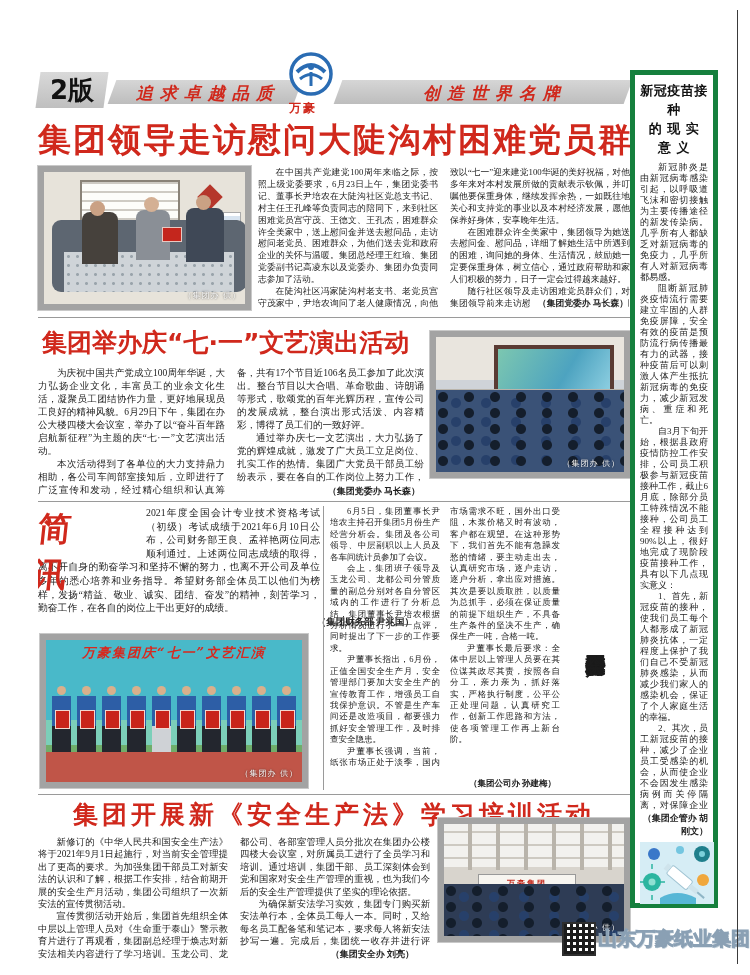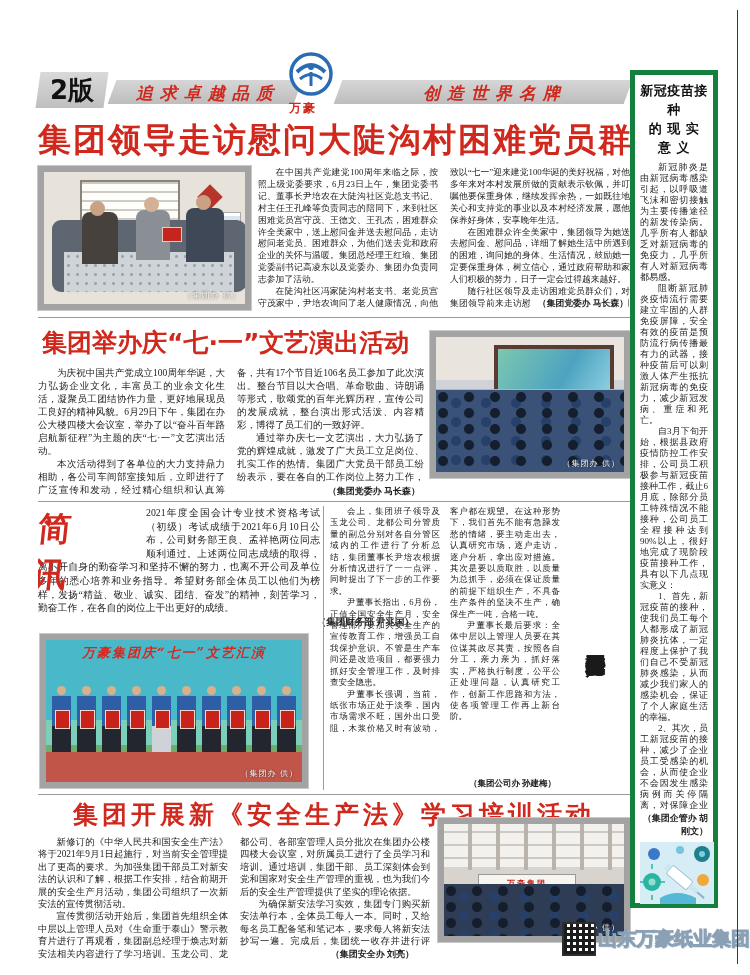--- a/index.html
+++ b/index.html
@@ -162,20 +162,21 @@
       <div class="fig"></div>
       <div class="fig"></div>
       <div class="fig"></div>
     </div>
     <div class="pcap">（集团办 供）</div>
   </div>
 
   <div class="hairline-v" style="left:323px;top:506px;height:284px;"></div>
 
   <div class="flow cols2" style="left:330px;top:506px;width:230px;height:286px;column-gap:10px;font-size:8.5px;line-height:11.4px;">
+    <p>6月5日，集团董事长尹培农主持召开集团5月份生产经营分析会。集团及各公司领导、中层副职以上人员及各车间统计员参加了会议。</p>
     <p>会上，集团班子领导及玉龙公司、龙都公司分管质量的副总分别对各自分管区域内的工作进行了分析总结，集团董事长尹培农根据分析情况进行了一一点评，同时提出了下一步的工作要求。</p>
     <p>尹董事长指出，6月份，正值全国安全生产月，安全管理部门要加大安全生产的宣传教育工作，增强员工自我保护意识。不管是生产车间还是改造项目，都要强力抓好安全管理工作，及时排查安全隐患。</p>
     <p>尹董事长强调，当前，纸张市场正处于淡季，国内市场需求不旺，国外出口受阻，木浆价格又时有波动，客户都在观望。在这种形势下，我们首先不能有急躁发愁的情绪，要主动走出去，认真研究市场，逐户走访，逐户分析，拿出应对措施。其次是要以质取胜，以质量为总抓手，必须在保证质量的前提下组织生产，不具备生产条件的坚决不生产，确保生产一吨，合格一吨。</p>
     <p>尹董事长最后要求：全体中层以上管理人员要在其位谋其政尽其责，按照各自分工，亲力亲为，抓好落实，严格执行制度，公平公正处理问题，认真研究工作，创新工作思路和方法，使各项管理工作再上新台阶。</p>
   </div>
   <div class="byline" style="left:auto;right:194px;top:778px;bottom:auto;font-size:8.5px;">（集团公司办 孙建梅）</div>
 
   <div class="vhead" style="left:564px;top:496px;width:62px;height:288px;">集团召开五月份生产经营分析会</div>
 
   <div class="hairline-h" style="left:38px;top:794px;width:592px;"></div>

